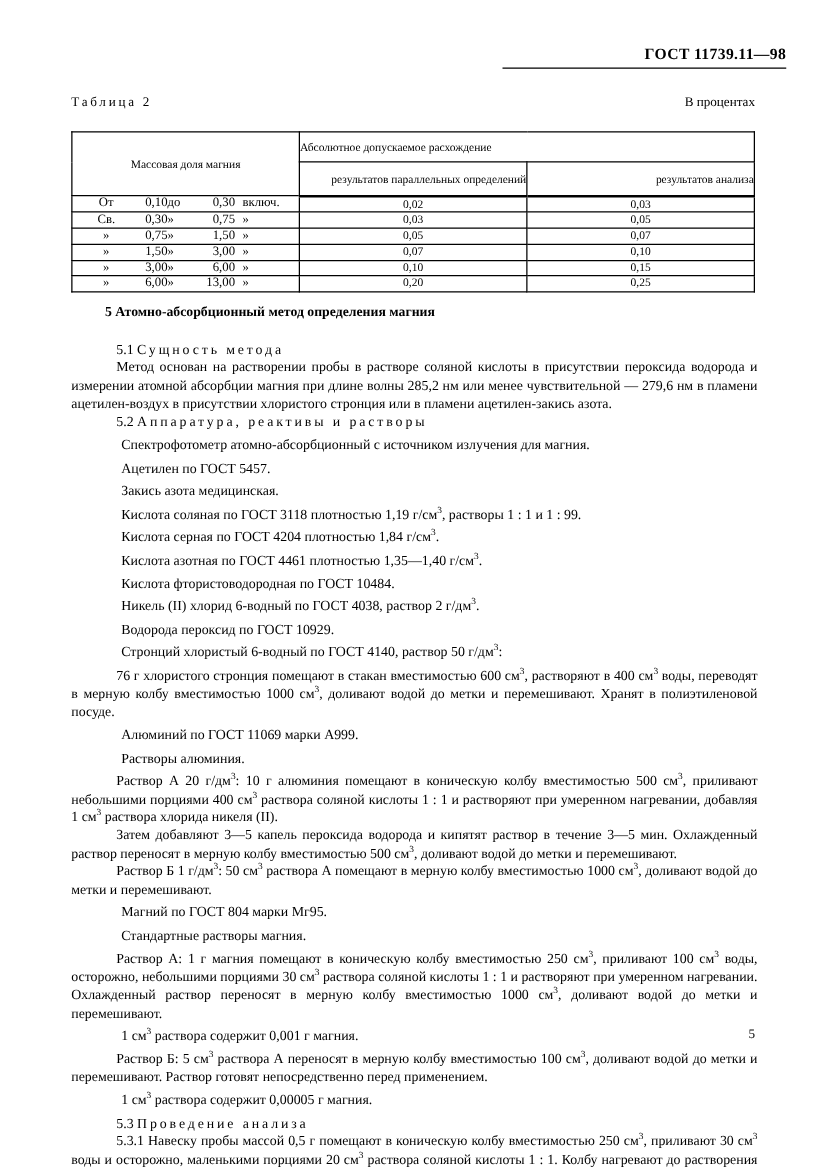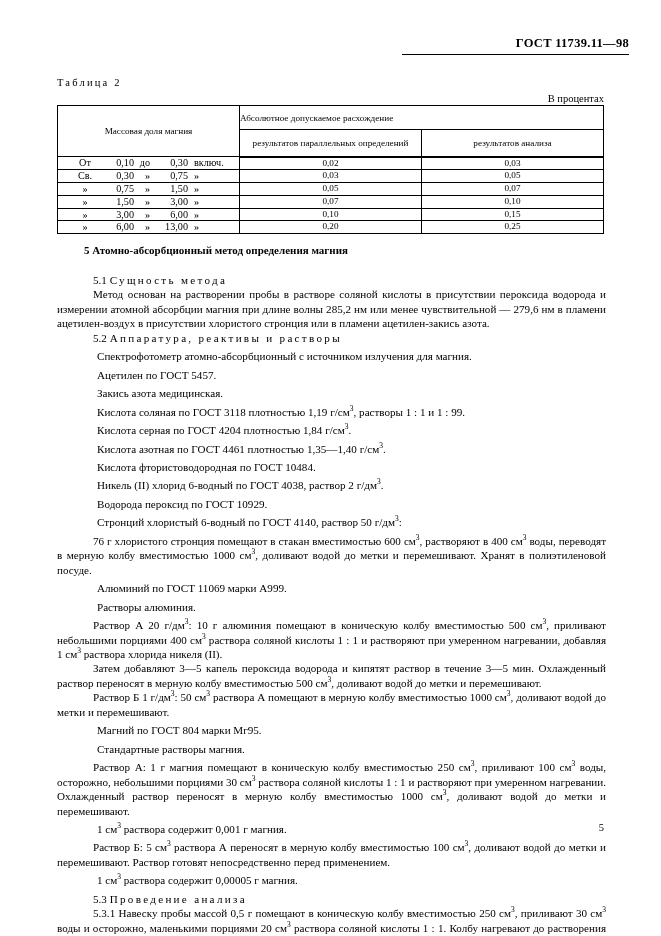--- a/index.html
+++ b/index.html
@@ -46,21 +46,21 @@
   .table-caption {
     position: absolute;
     left: 57px;
     top: 77px;
     font-size: 10.5px;
     letter-spacing: 2.2px;
   }
   .units-note {
     position: absolute;
     left: 0;
-    top: 93px;
+    top: 77px;
     width: 604px;
     text-align: right;
     font-size: 10.5px;
   }
 
   
   .tbl-wrap {
     position: absolute;
     left: 57px;
     top: 105px;
@@ -80,21 +80,21 @@
   }
   .th-mass {
     width: 181px;
     text-align: center;
     height: 50px;
   }
   .th-span {
     height: 23px;
   }
   .th-sub {
-    text-align: center;
+    text-align: right;
     height: 25px;
   }
   .th-sub-a { width: 182px; }
   .th-sub-b { width: 184px; }
   tr.hdr-last td, tr.hdr-last th {
     border-bottom: 2.5px solid #000;
   }
   td.c-val {
     text-align: center;
     font-size: 10.2px;
@@ -115,21 +115,21 @@
   tr.row-last td { border-bottom: 1px solid #000; }
 
   .range-grid {
     display: grid;
     grid-template-columns: 30px 34px 16px 38px 46px;
     margin-left: 12px;
     font-size: 10.2px;
   }
   .rg-a { text-align: center; }
   .rg-b { text-align: right; }
-  .rg-c { text-align: right; }
+  .rg-c { text-align: left; }
   .rg-d { text-align: right; }
   .rg-e { text-align: left; padding-left: 6px; }
 
   
   .content {
     position: absolute;
     left: 57px;
     top: 243px;
     width: 549px;
     font-size: 11.1px;

